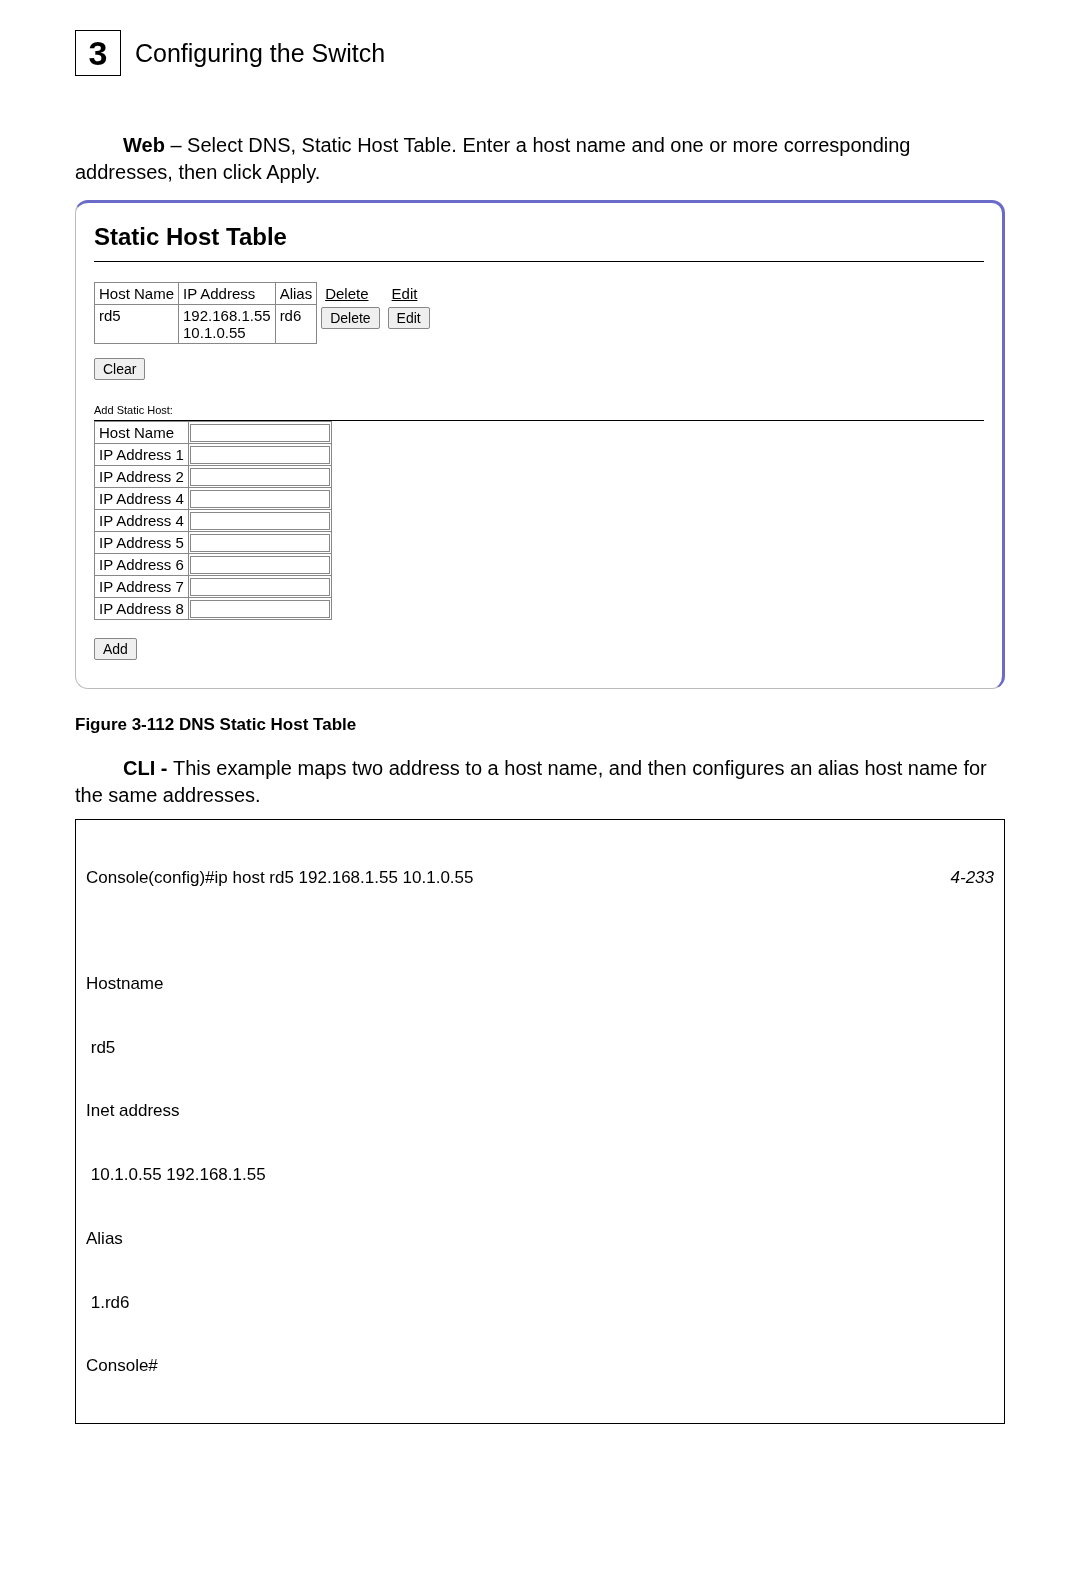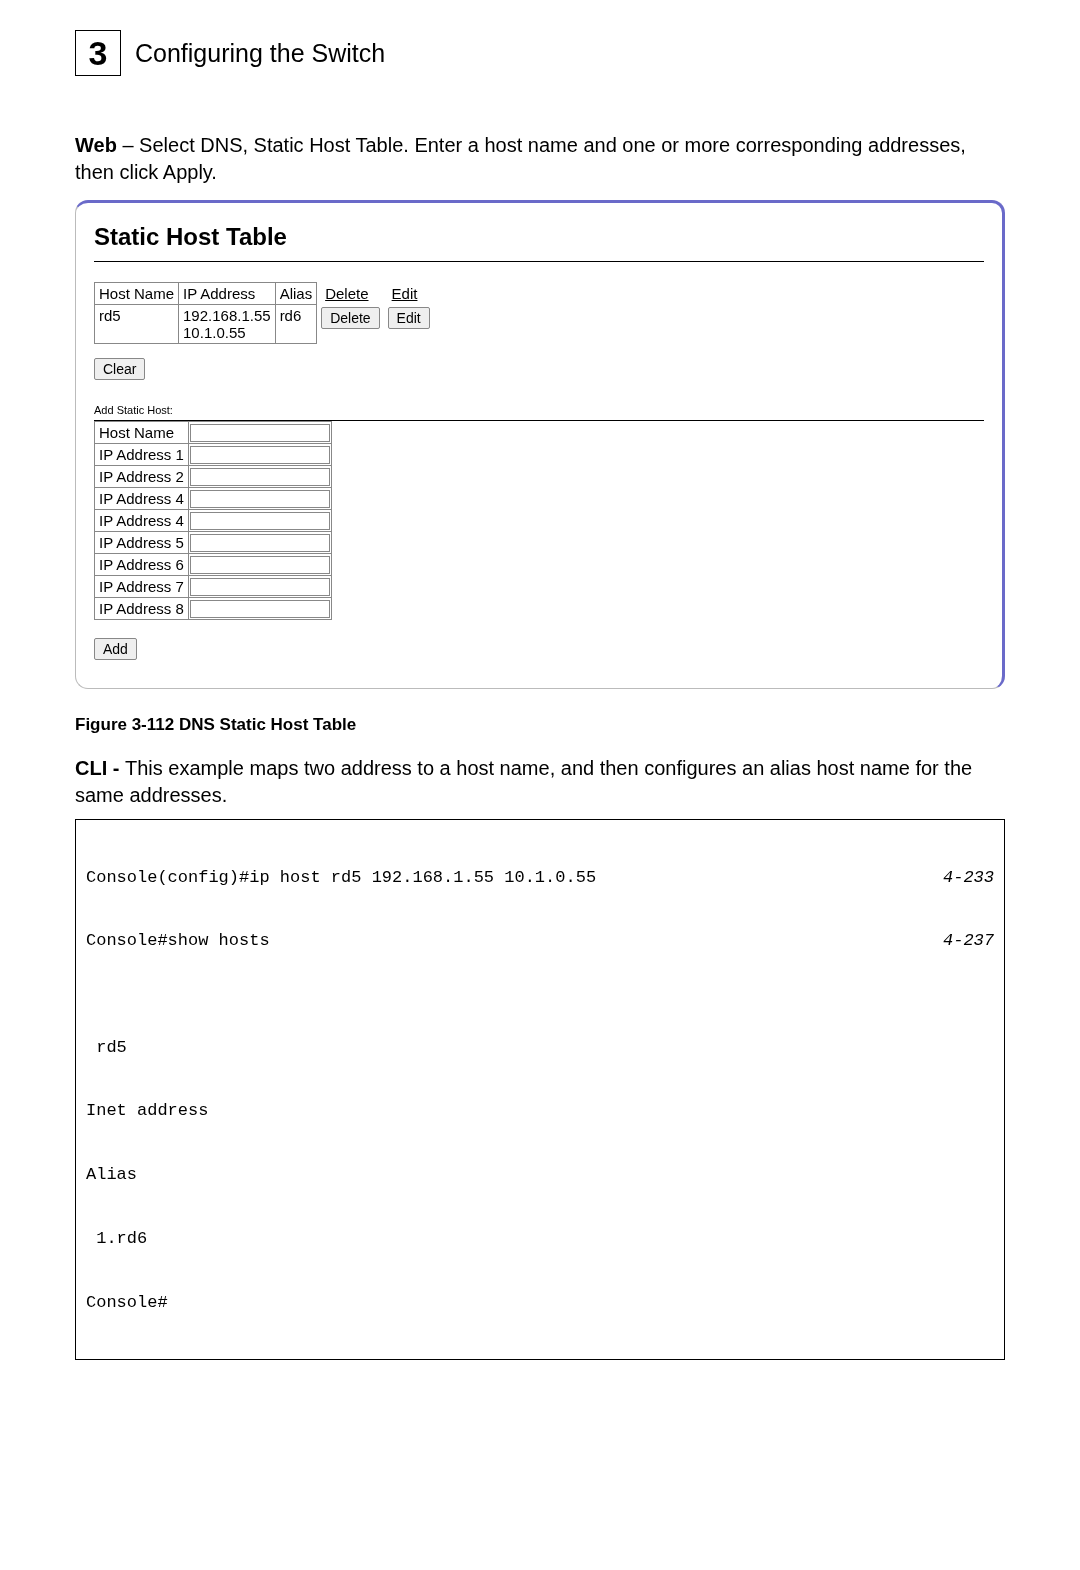--- a/index.html
+++ b/index.html
@@ -37,21 +37,21 @@
   .body-text {
     font-size: 20px;
     line-height: 1.35;
     margin: 0 0 14px 0;
   }
   .body-text2 {
     font-size: 20px;
     line-height: 1.35;
     margin: 20px 0 10px 0;
   }
-  .bold { font-weight: bold; }
+  .bold { font-weight: bold; margin-left: 48px; }
   .figure-frame {
     border-top: 3px solid #6a6ac9;
     border-right: 3px solid #6a6ac9;
     border-left: 1px solid #bbb;
     border-bottom: 1px solid #bbb;
     padding: 18px 18px 28px 18px;
     margin-top: 8px;
     border-radius: 13px;
   }
   .figure-title {
@@ -120,21 +120,21 @@
     border: 1px solid #888;
   }
   .addbtn-row { margin-top: 18px; }
   .figure-caption {
     font-weight: bold;
     font-size: 17px;
     margin: 26px 0 4px 0;
   }
   .cli-block {
     border: 1px solid #000;
-    font-family: Liberation Mono, monospace;
+    font-family: Liberation Sans, sans-serif;
     font-size: 17px;
     padding: 4px 10px 4px 10px;
     line-height: 1.25;
     white-space: pre;
     position: relative;
   }
   .cli-row {
     display: flex;
     justify-content: space-between;
   }
@@ -244,22 +244,23 @@
   </div>
 
   <div class="figure-caption">Figure 3-112  DNS Static Host Table</div>
 
   <p class="body-text2">
     <span class="bold">CLI - </span><span>This example maps two address to a host name, and then configures an alias host name for the same addresses.</span>
   </p>
 
   <div class="cli-block">
     <div class="cli-row"><span>Console(config)#ip host rd5 192.168.1.55 10.1.0.55</span><span class="cli-ref">4-233</span></div>
-    <div class="cli-row"><span>Console#show hosts</span><span class="cli-ref">4-237</span></div>
     <div class="cli-row"><span></span></div>
+    <div class="cli-row"><span>Hostname</span></div>
     <div class="cli-row"><span> rd5</span></div>
     <div class="cli-row"><span>Inet address</span></div>
+    <div class="cli-row"><span> 10.1.0.55 192.168.1.55</span></div>
     <div class="cli-row"><span>Alias</span></div>
     <div class="cli-row"><span> 1.rd6</span></div>
     <div class="cli-row"><span>Console#</span></div>
   </div>
 
 </div>
 
 </body></html>

